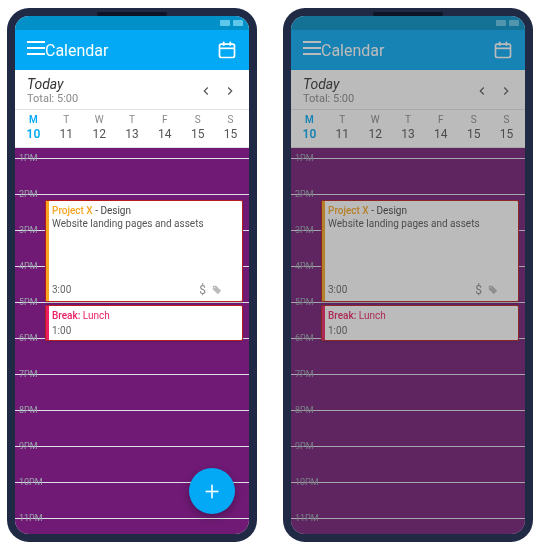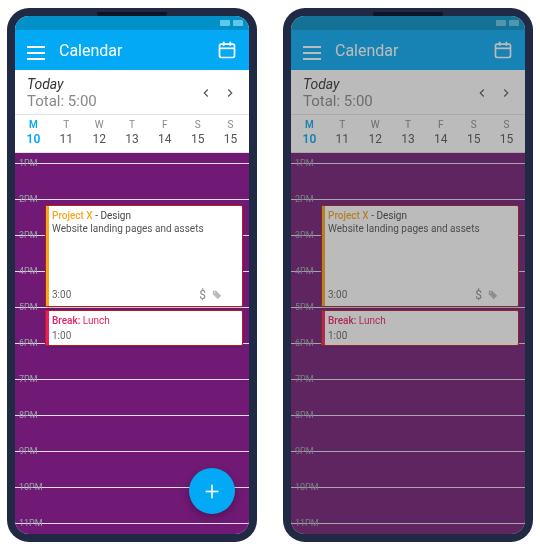--- a/index.html
+++ b/index.html
@@ -26,32 +26,32 @@
     border-radius: 14px;
     overflow: hidden;
     position: relative;
   }
   .statusbar { height: 14px; background:#0190c8; display:flex; justify-content:flex-end; align-items:center; padding-right:6px; gap:3px;}
   .statusbar .dot{ width:10px; height:6px; background:#5fc7ea; border-radius:1px;}
   .appbar {
     height: 40px; background:#03A9F4; display:flex; align-items:center;
     padding: 0 12px; color:#fff; justify-content: space-between;
   }
-  .appbar-left { display:flex; align-items:flex-end; gap:14px;}
+  .appbar-left { display:flex; align-items:flex-start; }
   .hamburger { width:18px; height:14px; display:flex; flex-direction:column; justify-content:space-between;}
   .hamburger span{ height:2px; background:#fff; width:100%;}
   .appbar-title { font-size:16px; font-weight:400;}
   .cal-icon svg{ display:block;}
   .subheader{
     background:#fff; padding:6px 12px 4px; display:flex; justify-content:space-between; align-items:center;
     border-bottom:1px solid #e0e4e8;
   }
   .subheader .titles{ display:flex; flex-direction:column;}
   .day-title{ font-size:14px; color:#333;font-style:italic;}
-  .day-sub{ font-size:15px; color:#888;}
+  .day-sub{ font-size:11px; color:#888;}
   .navarrows{ display:flex; gap:10px;}
   .chev{ width:14px; height:14px; color:#555;}
   .weekrow{
     background:#fff; display:flex; padding: 4px 2px 6px; border-bottom:1px solid #dfe3e7;
   }
   .weekrow .cell{ flex:1; text-align:center;}
   .weekrow .dow{ font-size:10px; color:#888;}
   .weekrow .dom{ font-size:12px; color:#555; margin-top:2px;}
   .weekrow .sel .dow{ color:#03A9F4; font-weight:600;}
   .weekrow .sel .dom{ color:#03A9F4; font-weight:600;}

